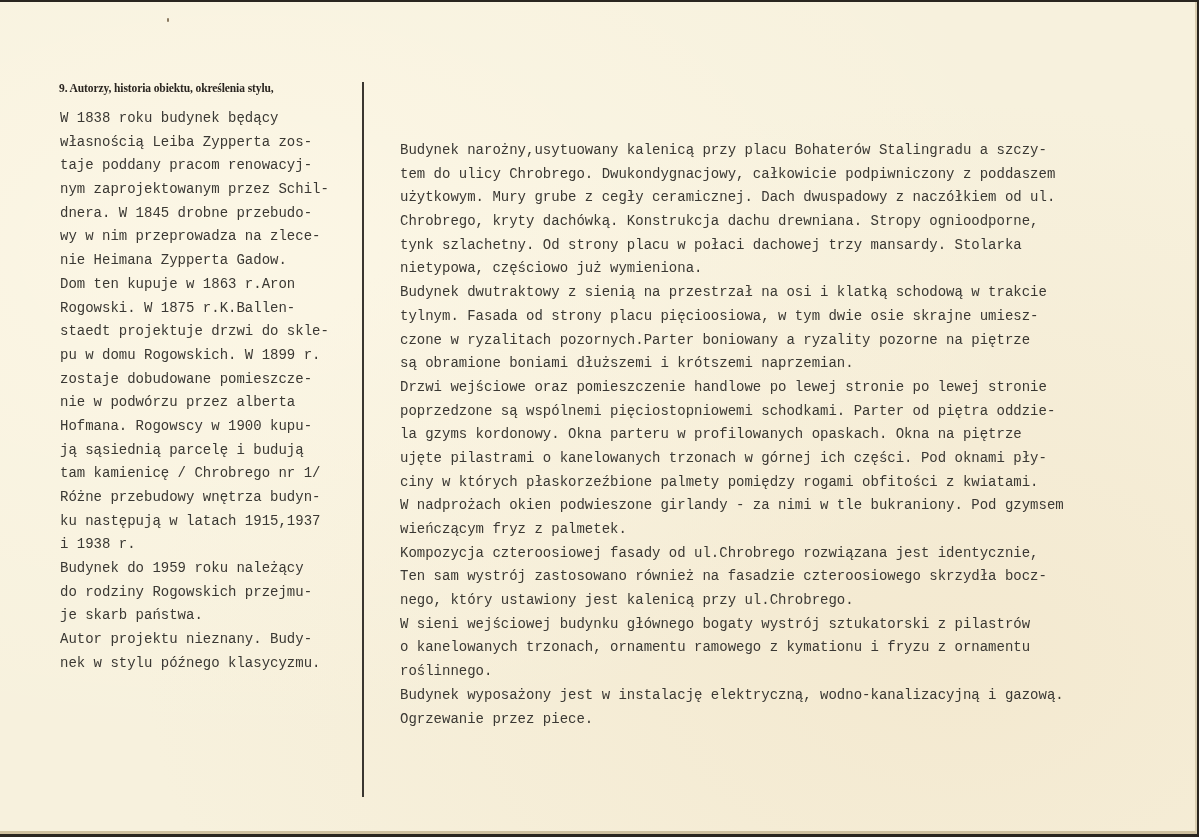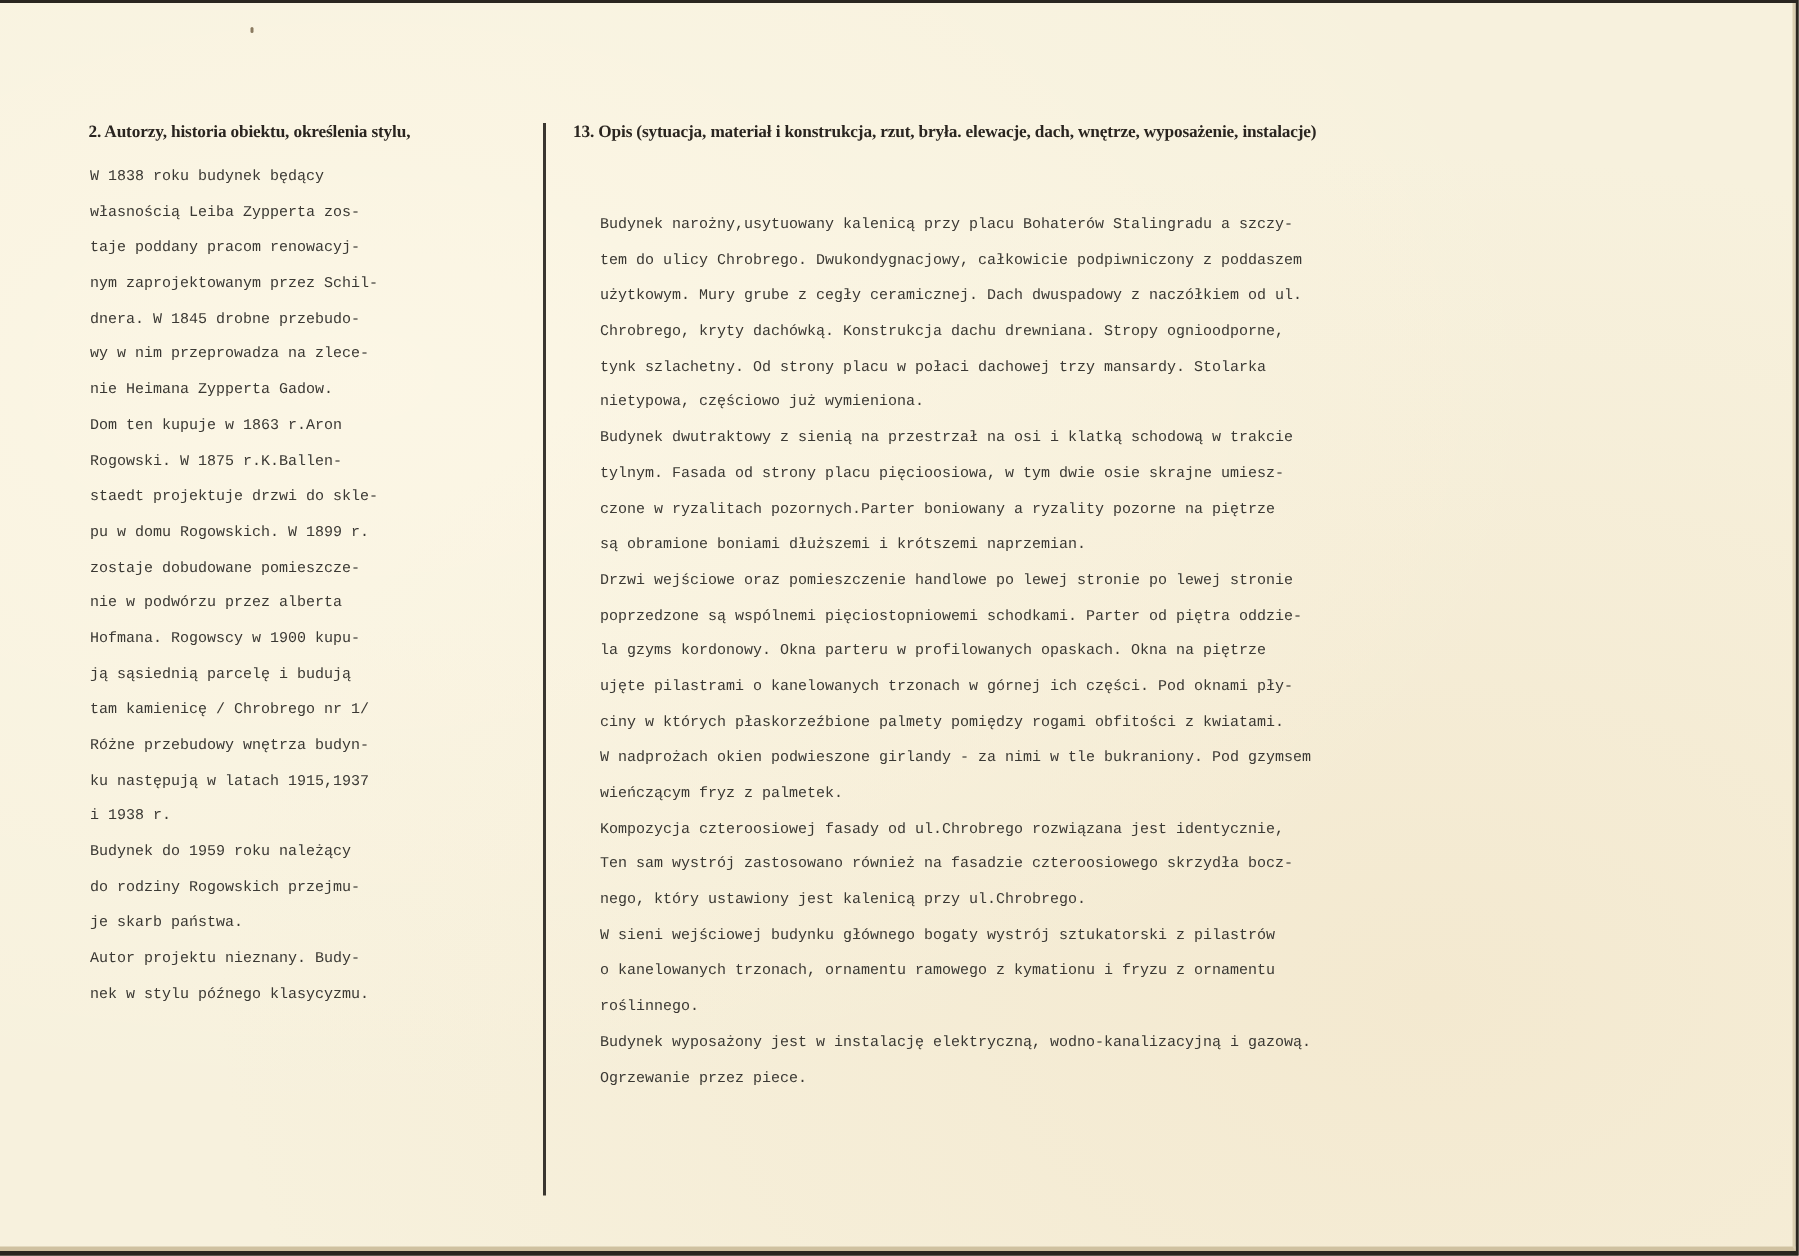--- a/index.html
+++ b/index.html
@@ -38,21 +38,21 @@
       position: absolute;
       left: 362px;
       top: 80px;
       width: 2px;
       height: 715px;
       background: #3a3630;
     }
     .col {
       position: absolute;
       font-family: "Liberation Mono", monospace;
-      font-size: 10px;
+      font-size: 14px;
       line-height: 23.7px;
       color: #3a3833;
       white-space: pre;
     }
     #col-left { left: 60px; top: 105px; }
     #col-right { left: 400px; top: 97px; margin-top: 40px; }
     .line { display: block; height: 23.7px; }
     .mark {
       position: absolute;
       left: 167px;
@@ -62,20 +62,19 @@
       background: #8a7a60;
       border-radius: 1px;
     }
   </style>
 </head>
 <body>
 
 <div class="page">
   <div class="mark"></div>
 
-  <div class="heading" id="h12">2. Autorzy, historia obiektu, określenia stylu,</div>
-  <div class="heading" id="h13">13. Opis (sytuacja, materiał i konstrukcja, rzut, bryła. elewacje, dach, wnętrze, wyposażenie, instalacje)</div>
+  <div class="heading" id="h12">9. Autorzy, historia obiektu, określenia stylu,</div>
 
   <div class="divider"></div>
 
   <div class="col" id="col-left"><span class="line">W 1838 roku budynek będący</span><span class="line">własnością Leiba Zypperta zos-</span><span class="line">taje poddany pracom renowacyj-</span><span class="line">nym zaprojektowanym przez Schil-</span><span class="line">dnera. W 1845 drobne przebudo-</span><span class="line">wy w nim przeprowadza na zlece-</span><span class="line">nie Heimana Zypperta Gadow.</span><span class="line">Dom ten kupuje w 1863 r.Aron</span><span class="line">Rogowski. W 1875 r.K.Ballen-</span><span class="line">staedt projektuje drzwi do skle-</span><span class="line">pu w domu Rogowskich. W 1899 r.</span><span class="line">zostaje dobudowane pomieszcze-</span><span class="line">nie w podwórzu przez alberta</span><span class="line">Hofmana. Rogowscy w 1900 kupu-</span><span class="line">ją sąsiednią parcelę i budują</span><span class="line">tam kamienicę / Chrobrego nr 1/</span><span class="line">Różne przebudowy wnętrza budyn-</span><span class="line">ku następują w latach 1915,1937</span><span class="line">i 1938 r.</span><span class="line">Budynek do 1959 roku należący</span><span class="line">do rodziny Rogowskich przejmu-</span><span class="line">je skarb państwa.</span><span class="line">Autor projektu nieznany. Budy-</span><span class="line">nek w stylu późnego klasycyzmu.</span></div>
   <div class="col" id="col-right"><span class="line">Budynek narożny,usytuowany kalenicą przy placu Bohaterów Stalingradu a szczy-</span><span class="line">tem do ulicy Chrobrego. Dwukondygnacjowy, całkowicie podpiwniczony z poddaszem</span><span class="line">użytkowym. Mury grube z cegły ceramicznej. Dach dwuspadowy z naczółkiem od ul.</span><span class="line">Chrobrego, kryty dachówką. Konstrukcja dachu drewniana. Stropy ognioodporne,</span><span class="line">tynk szlachetny. Od strony placu w połaci dachowej trzy mansardy. Stolarka</span><span class="line">nietypowa, częściowo już wymieniona.</span><span class="line">Budynek dwutraktowy z sienią na przestrzał na osi i klatką schodową w trakcie</span><span class="line">tylnym. Fasada od strony placu pięcioosiowa, w tym dwie osie skrajne umiesz-</span><span class="line">czone w ryzalitach pozornych.Parter boniowany a ryzality pozorne na piętrze</span><span class="line">są obramione boniami dłuższemi i krótszemi naprzemian.</span><span class="line">Drzwi wejściowe oraz pomieszczenie handlowe po lewej stronie po lewej stronie</span><span class="line">poprzedzone są wspólnemi pięciostopniowemi schodkami. Parter od piętra oddzie-</span><span class="line">la gzyms kordonowy. Okna parteru w profilowanych opaskach. Okna na piętrze</span><span class="line">ujęte pilastrami o kanelowanych trzonach w górnej ich części. Pod oknami pły-</span><span class="line">ciny w których płaskorzeźbione palmety pomiędzy rogami obfitości z kwiatami.</span><span class="line">W nadprożach okien podwieszone girlandy - za nimi w tle bukraniony. Pod gzymsem</span><span class="line">wieńczącym fryz z palmetek.</span><span class="line">Kompozycja czteroosiowej fasady od ul.Chrobrego rozwiązana jest identycznie,</span><span class="line">Ten sam wystrój zastosowano również na fasadzie czteroosiowego skrzydła bocz-</span><span class="line">nego, który ustawiony jest kalenicą przy ul.Chrobrego.</span><span class="line">W sieni wejściowej budynku głównego bogaty wystrój sztukatorski z pilastrów</span><span class="line">o kanelowanych trzonach, ornamentu ramowego z kymationu i fryzu z ornamentu</span><span class="line">roślinnego.</span><span class="line">Budynek wyposażony jest w instalację elektryczną, wodno-kanalizacyjną i gazową.</span><span class="line">Ogrzewanie przez piece.</span></div>
 </div>
 
 </body></html>

